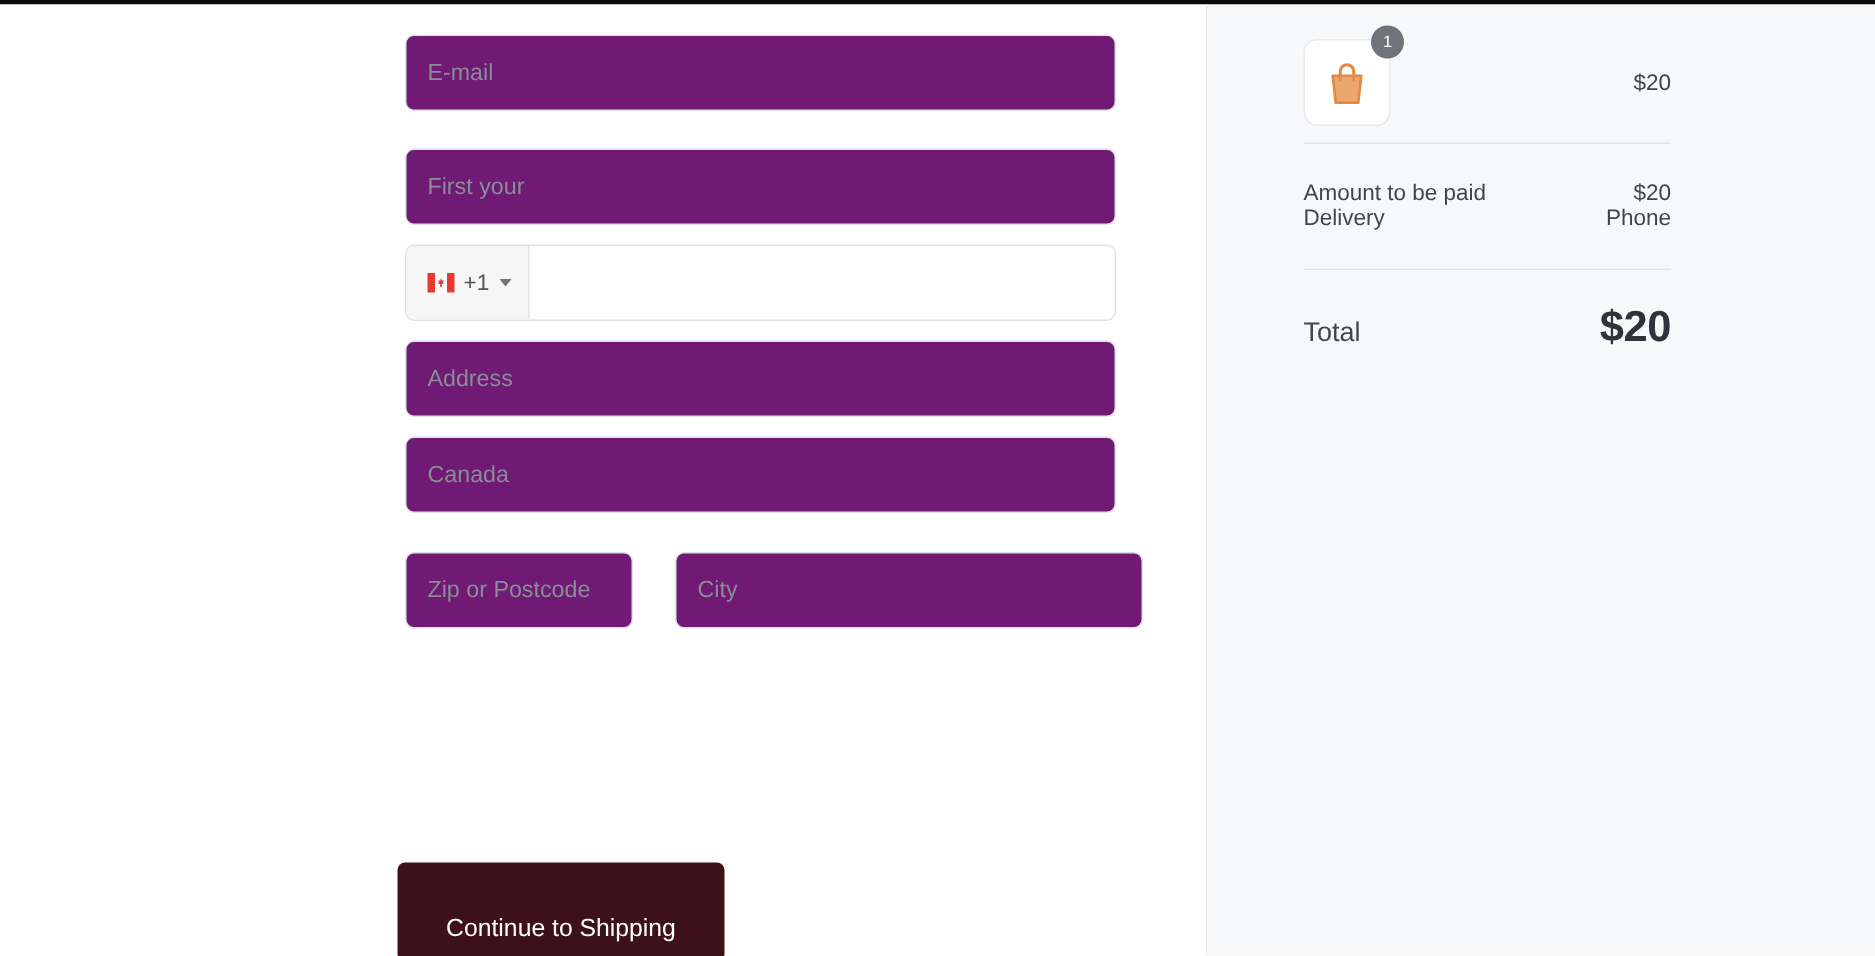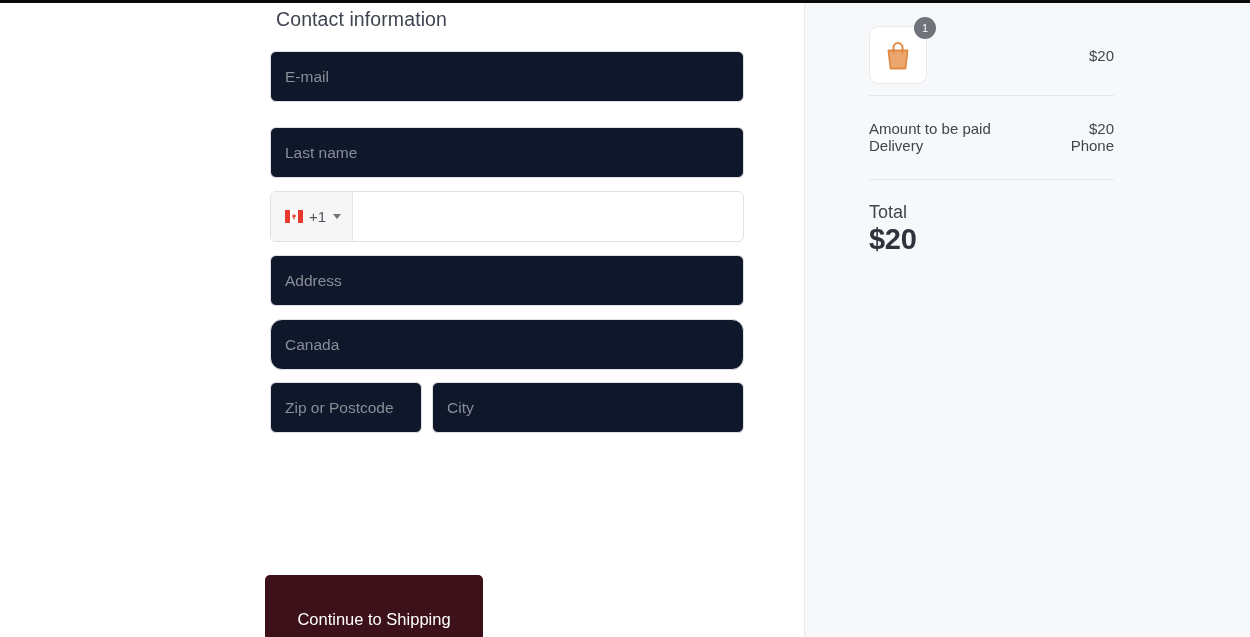--- a/index.html
+++ b/index.html
@@ -45,33 +45,33 @@
     letter-spacing: 0.1px;
   }
   .heading-contact { margin-top: 5px; margin-left: 6px; }
   .heading-details { margin-top: 42px; margin-left: 6px; }
 
   .field {
     width: 474px;
     height: 51px;
     border: 1px solid #dfe1e5;
     border-radius: 6px;
-    background: #0f172a;
+    background: #701a75;
     display: flex;
     align-items: center;
     padding: 18px 14px;
     font-size: 15.5px;
     color: #888d96;
     font-family: "Liberation Sans", sans-serif;
   }
   .field-email { margin-top: 20px; }
   .field-first { margin-top: 25px; }
   .field-last  { margin-top: 13px; }
   .field-address { margin-top: 13px; }
-  .field-country { margin-top: 13px; border-radius: 12px; }
+  .field-country { margin-top: 13px; }
 
   
   .phone-row {
     margin-top: 13px;
     width: 474px;
     height: 51px;
     border: 1px solid #dfe1e5;
     border-radius: 6px;
     display: flex;
     align-items: stretch;
@@ -122,23 +122,23 @@
   .phone-input {
     flex: 1;
     display: flex;
     align-items: center;
     padding-left: 14px;
     font-size: 15.5px;
     color: #888d96;
   }
 
   .zip-city-row {
-    margin-top: 12px;
-    display: flex;
-    gap: 10px;
+    margin-top: 26px;
+    display: flex;
+    gap: 28px;
     width: 538px;
   }
   .field-zip  { width: 152px; }
   .field-city { width: 312px; }
 
   .continue-btn {
     position: absolute;
     left: 265px;
     top: 572px;
     width: 218px;
@@ -213,41 +213,39 @@
     color: #41454e;
   }
   .row-amount { margin-top: 24px; text-align: center; }
   .row-delivery { }
   .divider-2 { margin-top: 25px; }
   .total-row {
     display: flex;
     justify-content: space-between;
     align-items: baseline;
     margin-top: 22px;
-    flex-direction: column;
   }
   .total-label { font-size: 18px; color: #41454e; }
   .total-value { font-size: 29px; color: #2f333b; font-weight: bold; letter-spacing: -0.3px; }
 </style>
 </head>
 <body>
 
 <div class="chrome-strip"></div>
 
 <div class="page">
 
   <div class="main-col">
     <div class="form-wrap">
 
-      <h2 class="section-heading heading-contact">Contact information</h2>
 
       <div class="field field-email">E-mail</div>
 
 
-      <div class="field field-first">Last name</div>
+      <div class="field field-first">First your</div>
 
 
       <div class="phone-row">
         <div class="phone-prefix">
           <span class="flag-ca">
             <span class="flag-leaf"></span>
           </span>
           <span>+1</span>
           <span class="caret-down"></span>
         </div>

